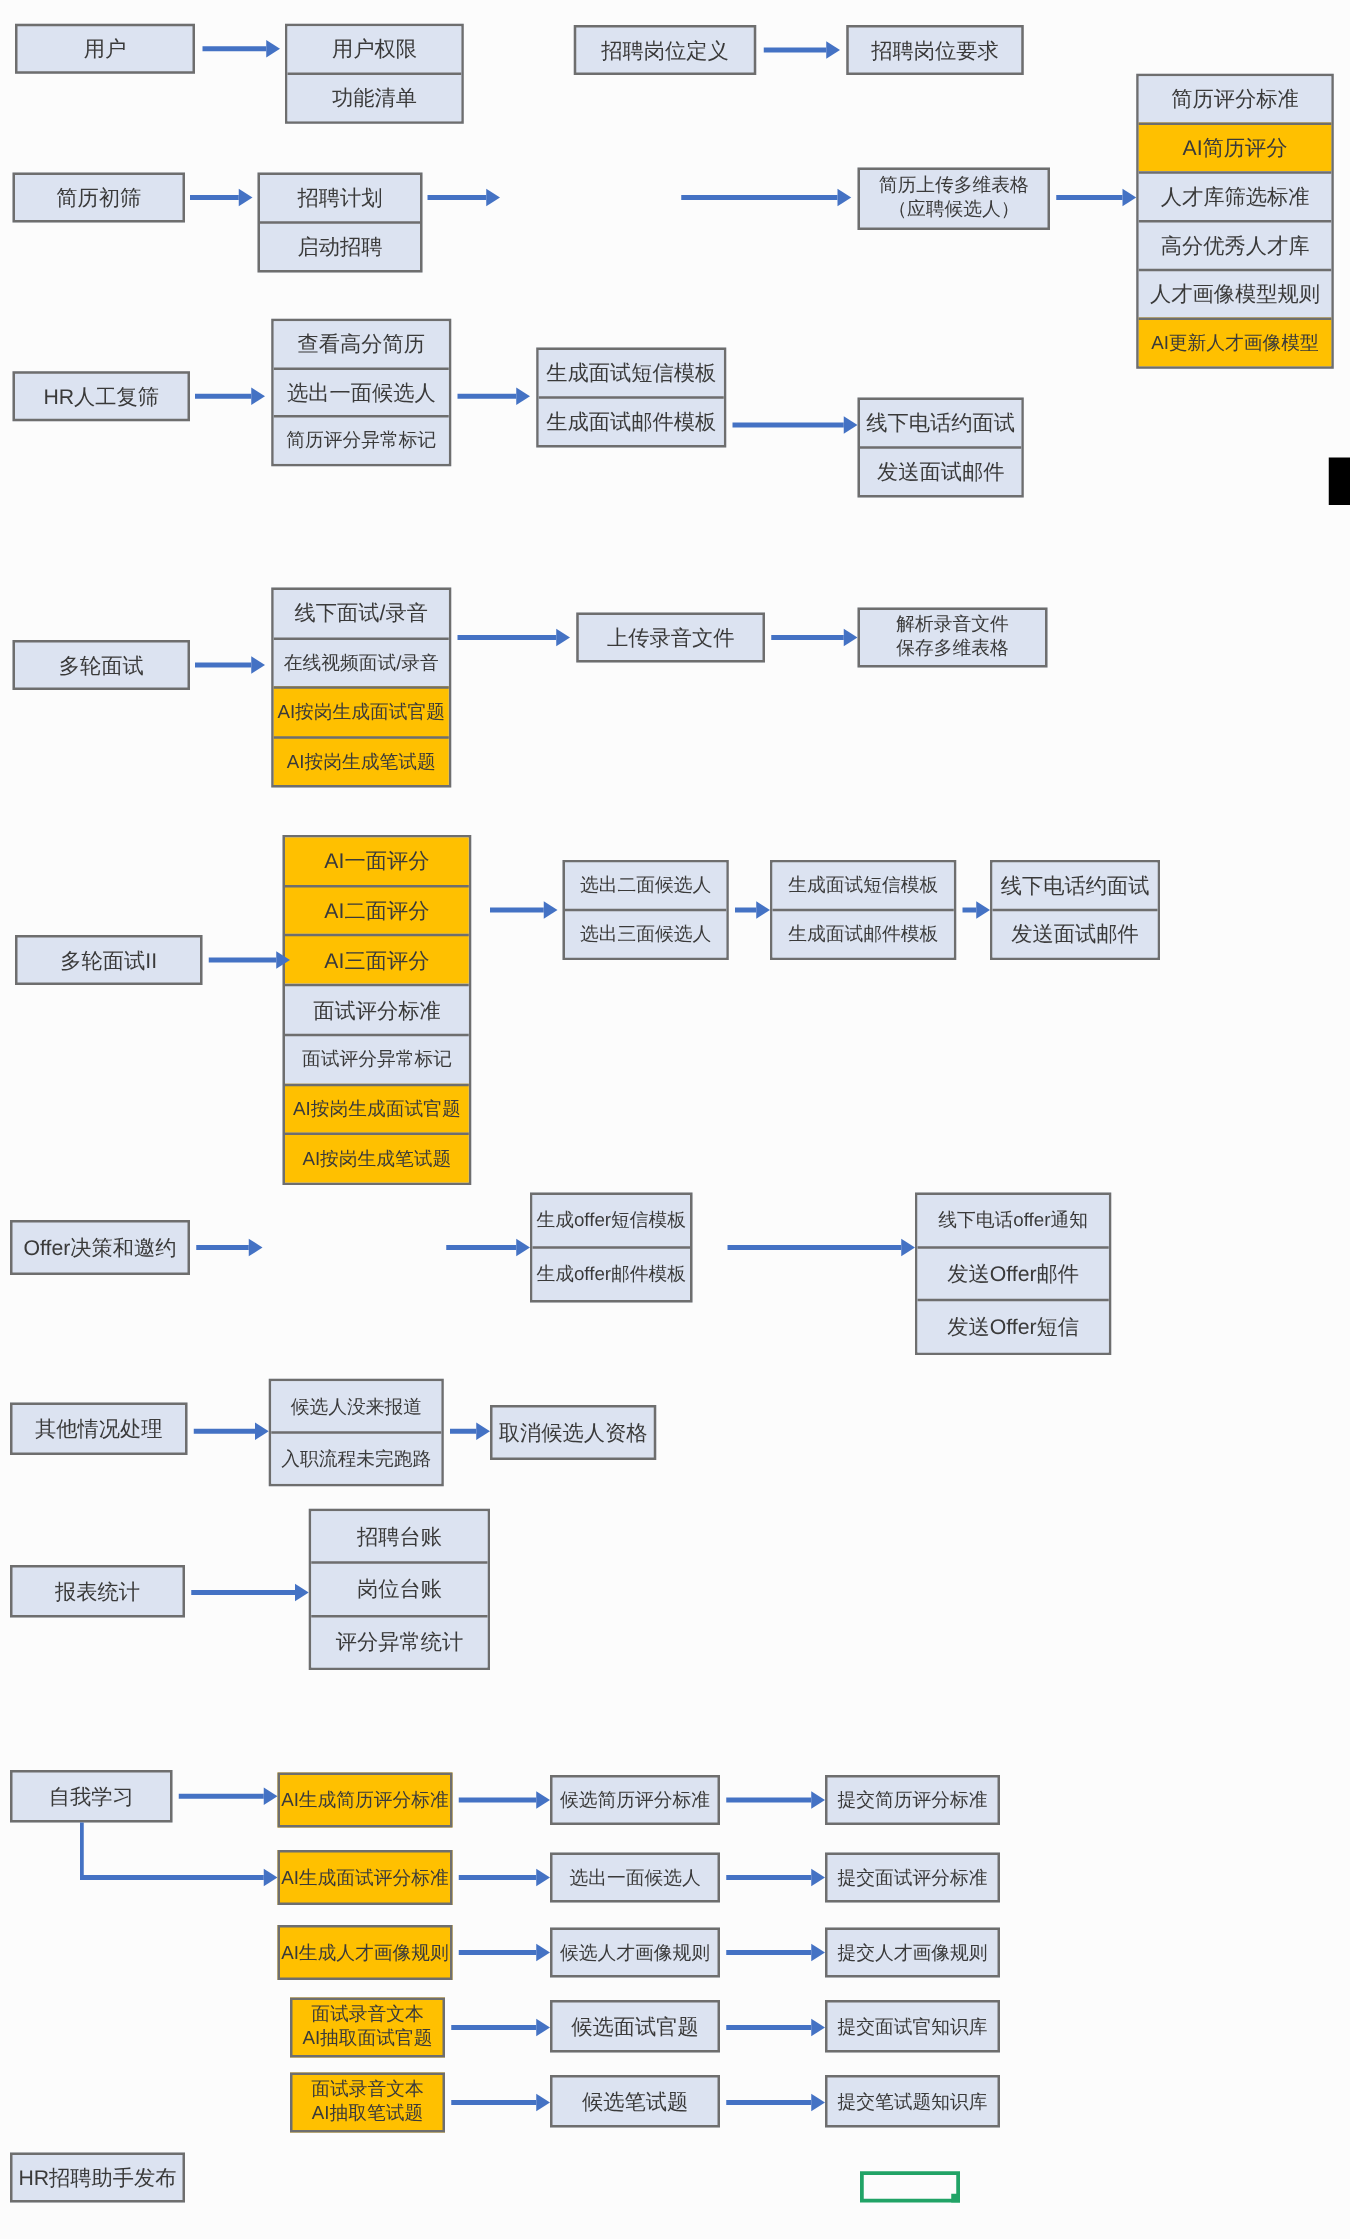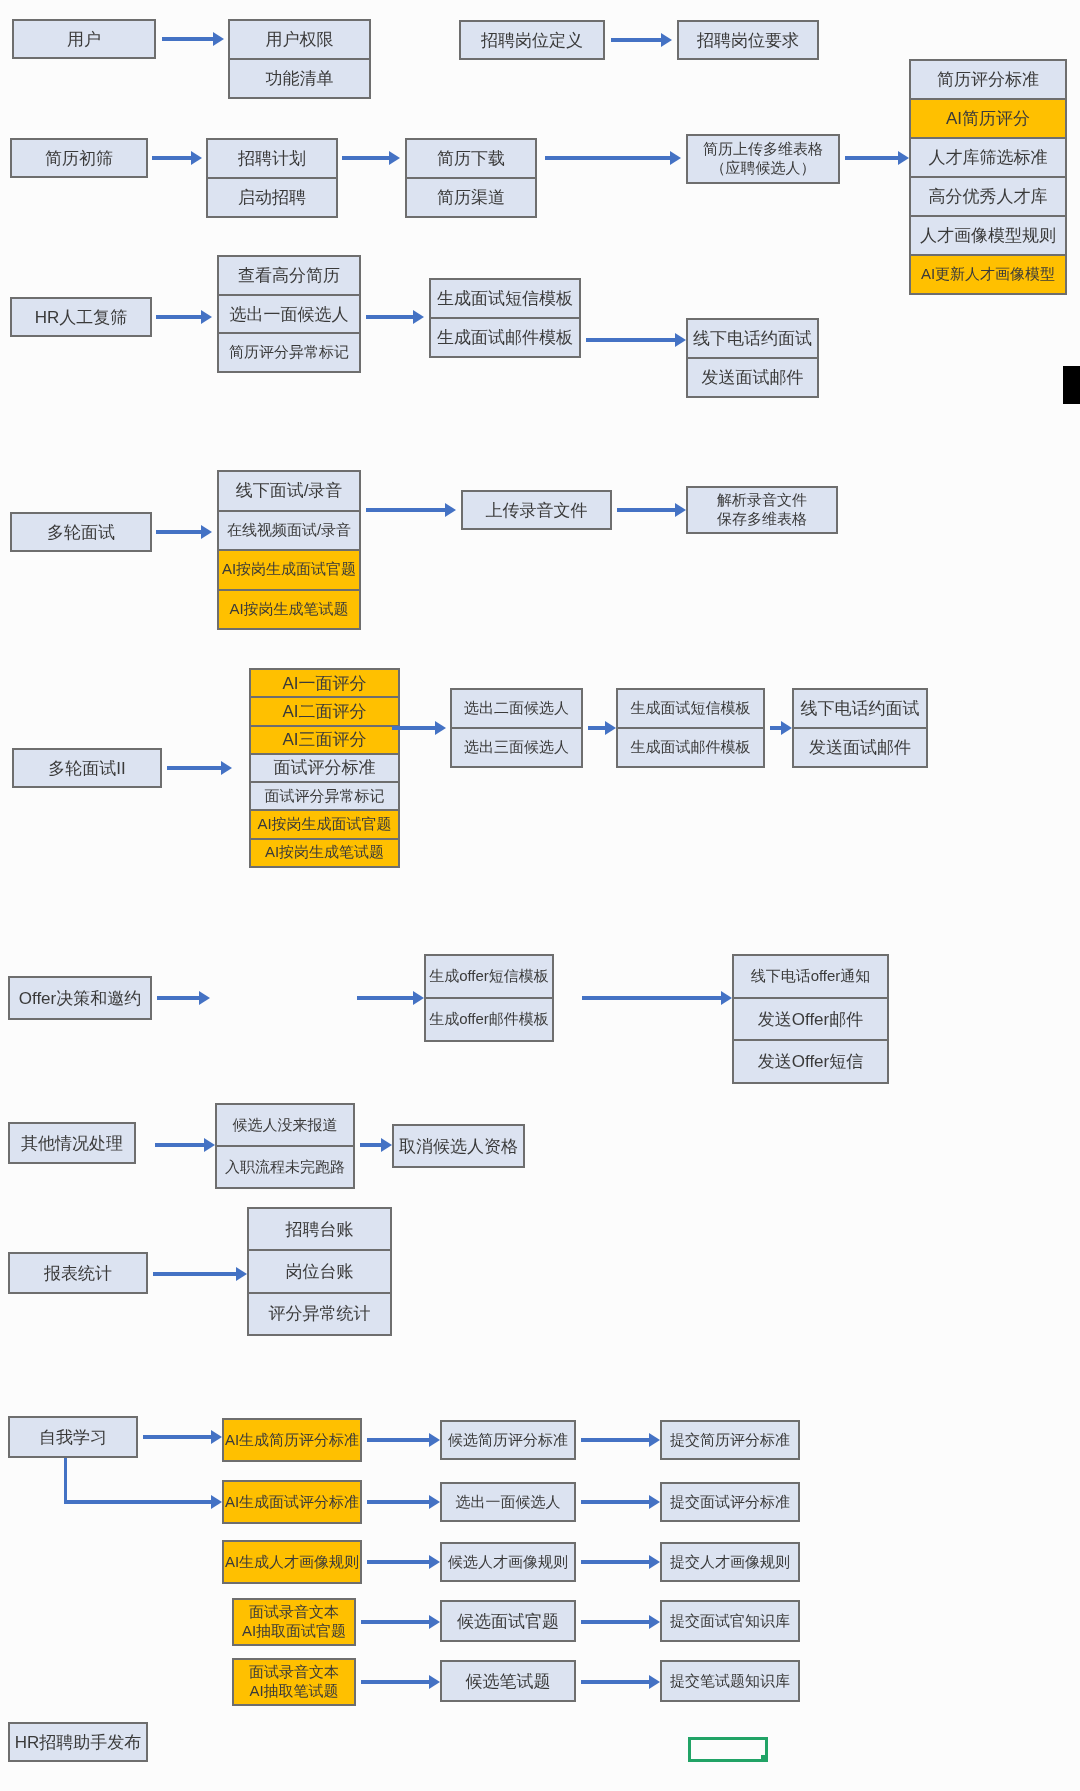--- a/index.html
+++ b/index.html
@@ -47,24 +47,20 @@
     <div class="cell or sm">AI更新人才画像模型</div>
   </div>
 
   <div class="node" style="left:10px;top:138px;width:138px;height:40px">简历初筛</div>
   <div class="arrow" style="left:152px;top:156px;width:39px"></div>
   <div class="stack" style="left:206px;top:138px;width:132px;height:80px">
     <div class="cell">招聘计划</div>
     <div class="cell">启动招聘</div>
   </div>
   <div class="arrow" style="left:342px;top:156px;width:47px"></div>
-  <div class="stack" style="left:405px;top:138px;width:132px;height:80px">
-    <div class="cell">简历下载</div>
-    <div class="cell">简历渠道</div>
-  </div>
   <div class="arrow" style="left:545px;top:156px;width:125px"></div>
   <div class="node two-line" style="left:686px;top:134px;width:154px;height:50px">
     <span>简历上传多维表格</span>
     <span>（应聘候选人）</span>
   </div>
   <div class="arrow" style="left:845px;top:156px;width:53px"></div>
 
   <div class="stack" style="left:217px;top:255px;width:144px;height:118px">
     <div class="cell">查看高分简历</div>
     <div class="cell">选出一面候选人</div>
@@ -93,21 +89,21 @@
   <div class="node" style="left:10px;top:512px;width:142px;height:40px">多轮面试</div>
   <div class="arrow" style="left:156px;top:530px;width:45px"></div>
   <div class="arrow" style="left:366px;top:508px;width:79px"></div>
   <div class="node" style="left:461px;top:490px;width:151px;height:40px">上传录音文件</div>
   <div class="arrow" style="left:617px;top:508px;width:58px"></div>
   <div class="node two-line" style="left:686px;top:486px;width:152px;height:48px">
     <span>解析录音文件</span>
     <span>保存多维表格</span>
   </div>
 
-  <div class="stack" style="left:249px;top:668px;width:151px;height:200px">
+  <div class="stack" style="left:226px;top:668px;width:151px;height:280px">
     <div class="cell or">AI一面评分</div>
     <div class="cell or">AI二面评分</div>
     <div class="cell or">AI三面评分</div>
     <div class="cell">面试评分标准</div>
     <div class="cell sm">面试评分异常标记</div>
     <div class="cell or sm">AI按岗生成面试官题</div>
     <div class="cell or sm">AI按岗生成笔试题</div>
   </div>
   <div class="node" style="left:12px;top:748px;width:150px;height:40px">多轮面试II</div>
   <div class="arrow" style="left:167px;top:766px;width:54px"></div>
@@ -134,21 +130,21 @@
     <div class="cell sm">生成offer短信模板</div>
     <div class="cell sm">生成offer邮件模板</div>
   </div>
   <div class="arrow" style="left:582px;top:996px;width:139px"></div>
   <div class="stack" style="left:732px;top:954px;width:157px;height:130px">
     <div class="cell sm">线下电话offer通知</div>
     <div class="cell">发送Offer邮件</div>
     <div class="cell">发送Offer短信</div>
   </div>
 
-  <div class="node" style="left:8px;top:1122px;width:128px;height:42px">其他情况处理</div>
+  <div class="node" style="left:8px;top:1122px;width:142px;height:42px">其他情况处理</div>
   <div class="arrow" style="left:155px;top:1143px;width:49px"></div>
   <div class="stack" style="left:215px;top:1103px;width:140px;height:86px">
     <div class="cell sm">候选人没来报道</div>
     <div class="cell sm">入职流程未完跑路</div>
   </div>
   <div class="arrow" style="left:360px;top:1143px;width:21px"></div>
   <div class="node" style="left:392px;top:1124px;width:133px;height:44px">取消候选人资格</div>
 
   <div class="node" style="left:8px;top:1252px;width:140px;height:42px">报表统计</div>
   <div class="arrow" style="left:153px;top:1272px;width:83px"></div>

